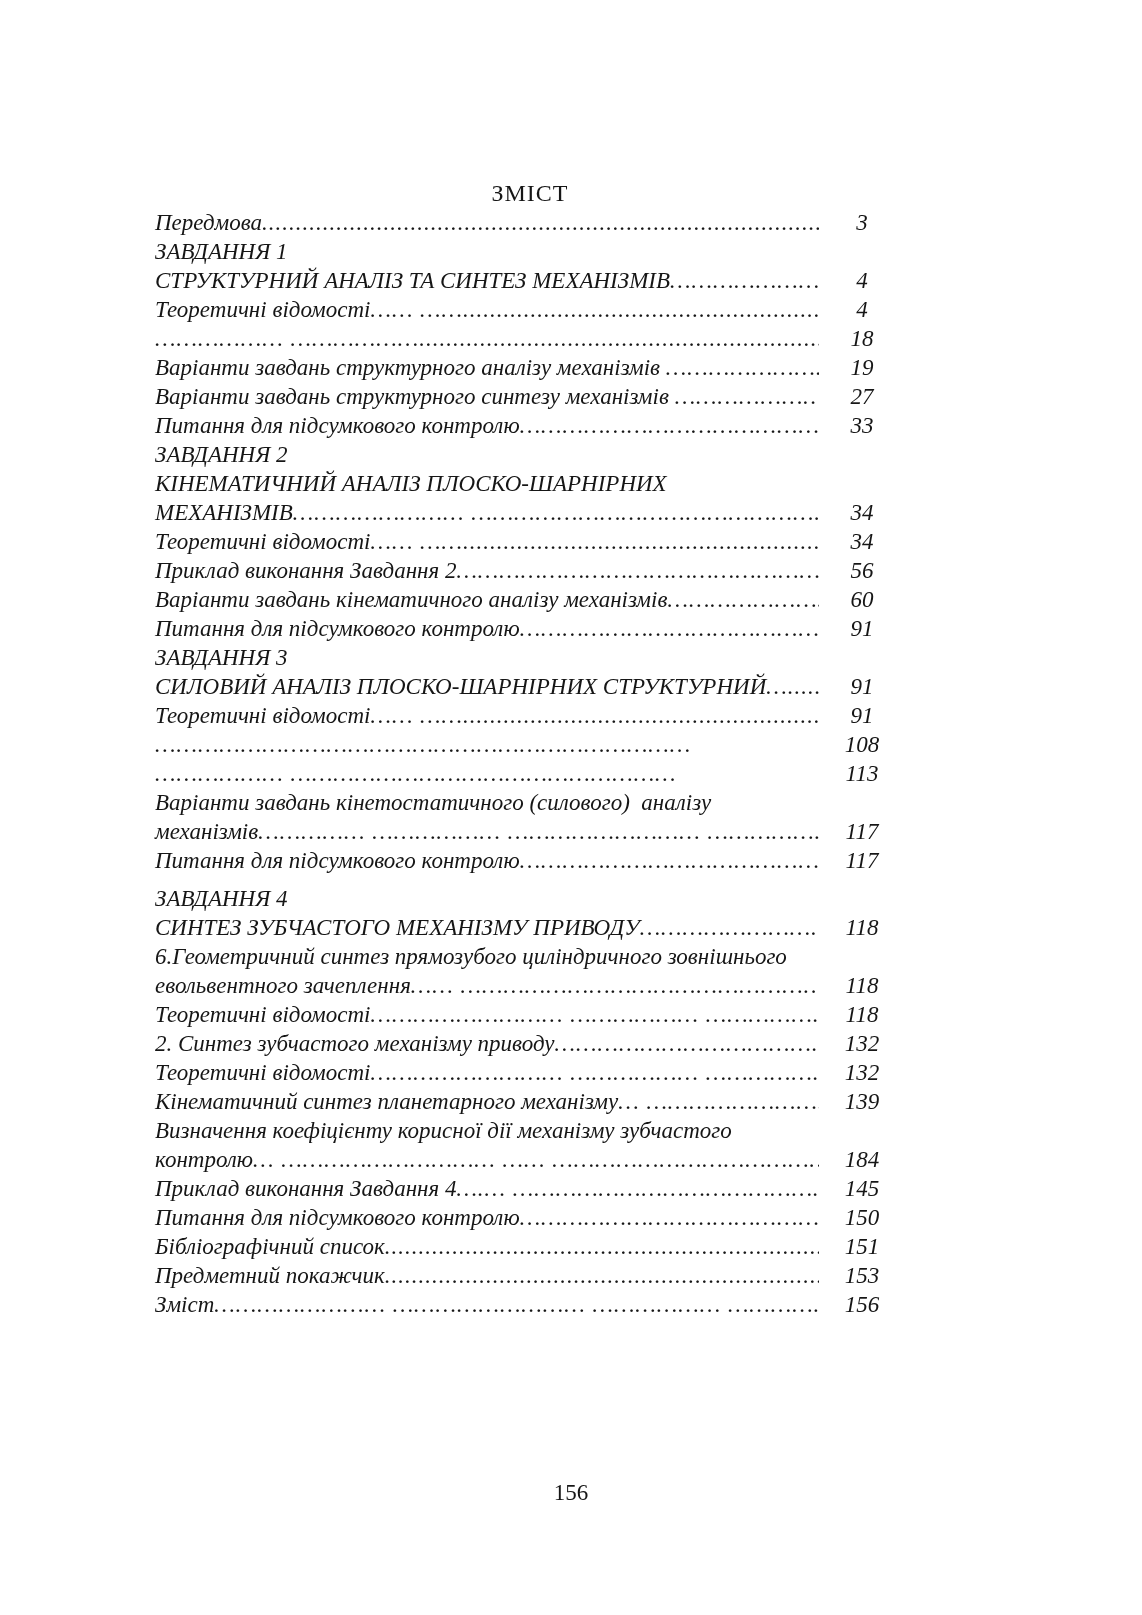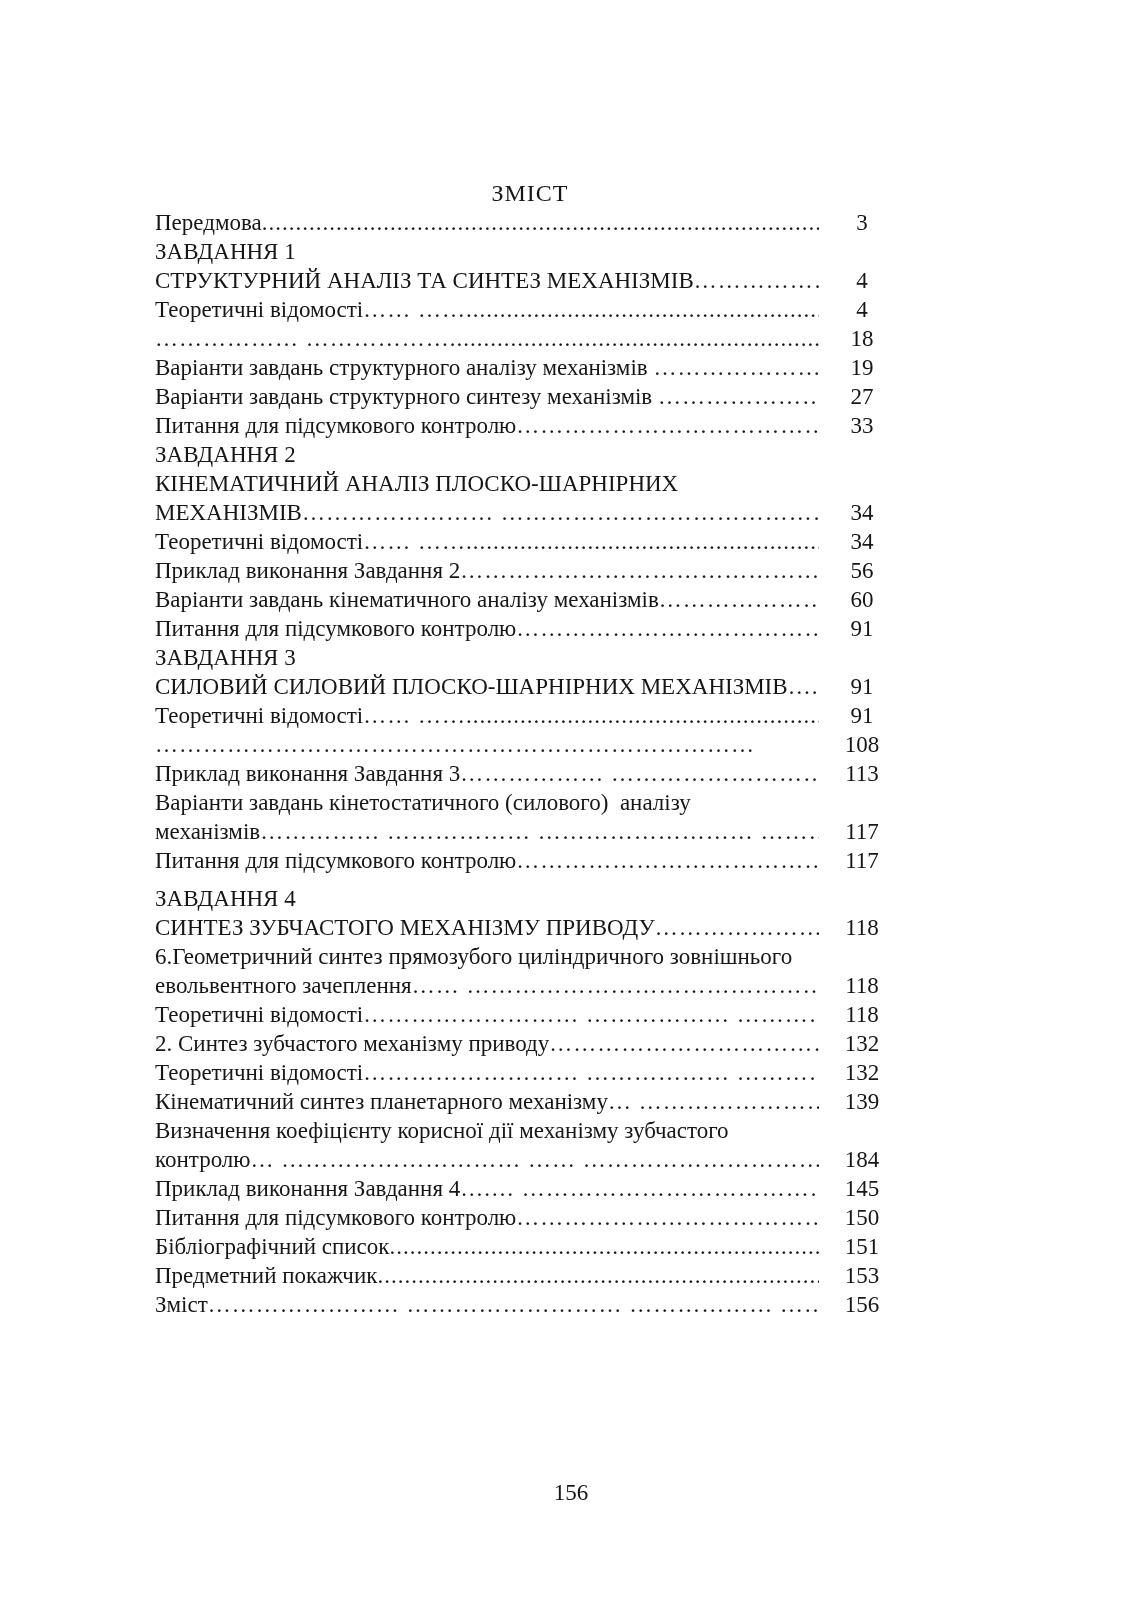--- a/index.html
+++ b/index.html
@@ -28,20 +28,21 @@
   }
   .toc-entries {
     margin-top: 0;
   }
   .toc-row {
     display: flex;
     align-items: flex-start;
     line-height: 29px;
     height: 29px;
     white-space: pre;
+    font-style: italic;
   }
   .toc-row.gap-before {
     margin-top: 9px;
   }
   .toc-label {
     flex: 0 0 auto;
     white-space: pre;
   }
   .toc-leader {
     flex: 1 1 auto;
@@ -81,24 +82,24 @@
       <div class="toc-row"><span class="toc-label">Варіанти завдань структурного синтезу механізмів </span><span class="toc-leader">…………………………………………………………………</span><span class="toc-page">27</span></div>
       <div class="toc-row"><span class="toc-label">Питання для підсумкового контролю</span><span class="toc-leader">…………………………………………………………………</span><span class="toc-page">33</span></div>
       <div class="toc-row"><span class="toc-label">ЗАВДАННЯ 2</span><span class="toc-leader"></span><span class="toc-page"></span></div>
       <div class="toc-row"><span class="toc-label">КІНЕМАТИЧНИЙ АНАЛІЗ ПЛОСКО-ШАРНІРНИХ</span><span class="toc-leader"></span><span class="toc-page"></span></div>
       <div class="toc-row"><span class="toc-label">МЕХАНІЗМІВ</span><span class="toc-leader">…………………… ……………………………………………………………..</span><span class="toc-page">34</span></div>
       <div class="toc-row"><span class="toc-label">Теоретичні відомості</span><span class="toc-leader">…… …….....................................................................................................................................</span><span class="toc-page">34</span></div>
       <div class="toc-row"><span class="toc-label">Приклад виконання Завдання 2</span><span class="toc-leader">………………………………………………………………</span><span class="toc-page">56</span></div>
       <div class="toc-row"><span class="toc-label">Варіанти завдань кінематичного аналізу механізмів</span><span class="toc-leader">…………………………………………………………………</span><span class="toc-page">60</span></div>
       <div class="toc-row"><span class="toc-label">Питання для підсумкового контролю</span><span class="toc-leader">…………………………………………………………………</span><span class="toc-page">91</span></div>
       <div class="toc-row"><span class="toc-label">ЗАВДАННЯ 3</span><span class="toc-leader"></span><span class="toc-page"></span></div>
-      <div class="toc-row"><span class="toc-label">СИЛОВИЙ СИЛОВИЙ ПЛОСКО-ШАРНІРНИХ МЕХАНІЗМІВ</span><span class="toc-leader">….....………………………………</span><span class="toc-page">91</span></div>
+      <div class="toc-row"><span class="toc-label">СИЛОВИЙ АНАЛІЗ ПЛОСКО-ШАРНІРНИХ СТРУКТУРНИЙ</span><span class="toc-leader">….....………………………………</span><span class="toc-page">91</span></div>
       <div class="toc-row"><span class="toc-label">Теоретичні відомості</span><span class="toc-leader">…… …….....................................................................................................................................</span><span class="toc-page">91</span></div>
       <div class="toc-row"><span class="toc-leader">…………………………………………………………………</span><span class="toc-page">108</span></div>
-      <div class="toc-row"><span class="toc-label">Приклад виконання Завдання 3</span><span class="toc-leader">……………… ………………………………………………</span><span class="toc-page">113</span></div>
+      <div class="toc-row"><span class="toc-leader">……………… ………………………………………………</span><span class="toc-page">113</span></div>
       <div class="toc-row"><span class="toc-label">Варіанти завдань кінетостатичного (силового)  аналізу</span><span class="toc-leader"></span><span class="toc-page"></span></div>
       <div class="toc-row"><span class="toc-label">механізмів</span><span class="toc-leader">…………… ……………… ……………………… ……………………………….</span><span class="toc-page">117</span></div>
       <div class="toc-row"><span class="toc-label">Питання для підсумкового контролю</span><span class="toc-leader">…………………………………………………………………</span><span class="toc-page">117</span></div>
       <div class="toc-row gap-before"><span class="toc-label">ЗАВДАННЯ 4</span><span class="toc-leader"></span><span class="toc-page"></span></div>
       <div class="toc-row"><span class="toc-label">СИНТЕЗ ЗУБЧАСТОГО МЕХАНІЗМУ ПРИВОДУ</span><span class="toc-leader">…………………………………………………</span><span class="toc-page">118</span></div>
       <div class="toc-row"><span class="toc-label">6.Геометричний синтез прямозубого циліндричного зовнішнього</span><span class="toc-leader"></span><span class="toc-page"></span></div>
       <div class="toc-row"><span class="toc-label">евольвентного зачеплення</span><span class="toc-leader">…… ………………………………………………………………</span><span class="toc-page">118</span></div>
       <div class="toc-row"><span class="toc-label">Теоретичні відомості</span><span class="toc-leader">……………………… ……………… …………………………………………</span><span class="toc-page">118</span></div>
       <div class="toc-row"><span class="toc-label">2. Синтез зубчастого механізму приводу</span><span class="toc-leader">……………………………………………………………</span><span class="toc-page">132</span></div>
       <div class="toc-row"><span class="toc-label">Теоретичні відомості</span><span class="toc-leader">……………………… ……………… …………………………………………</span><span class="toc-page">132</span></div>

